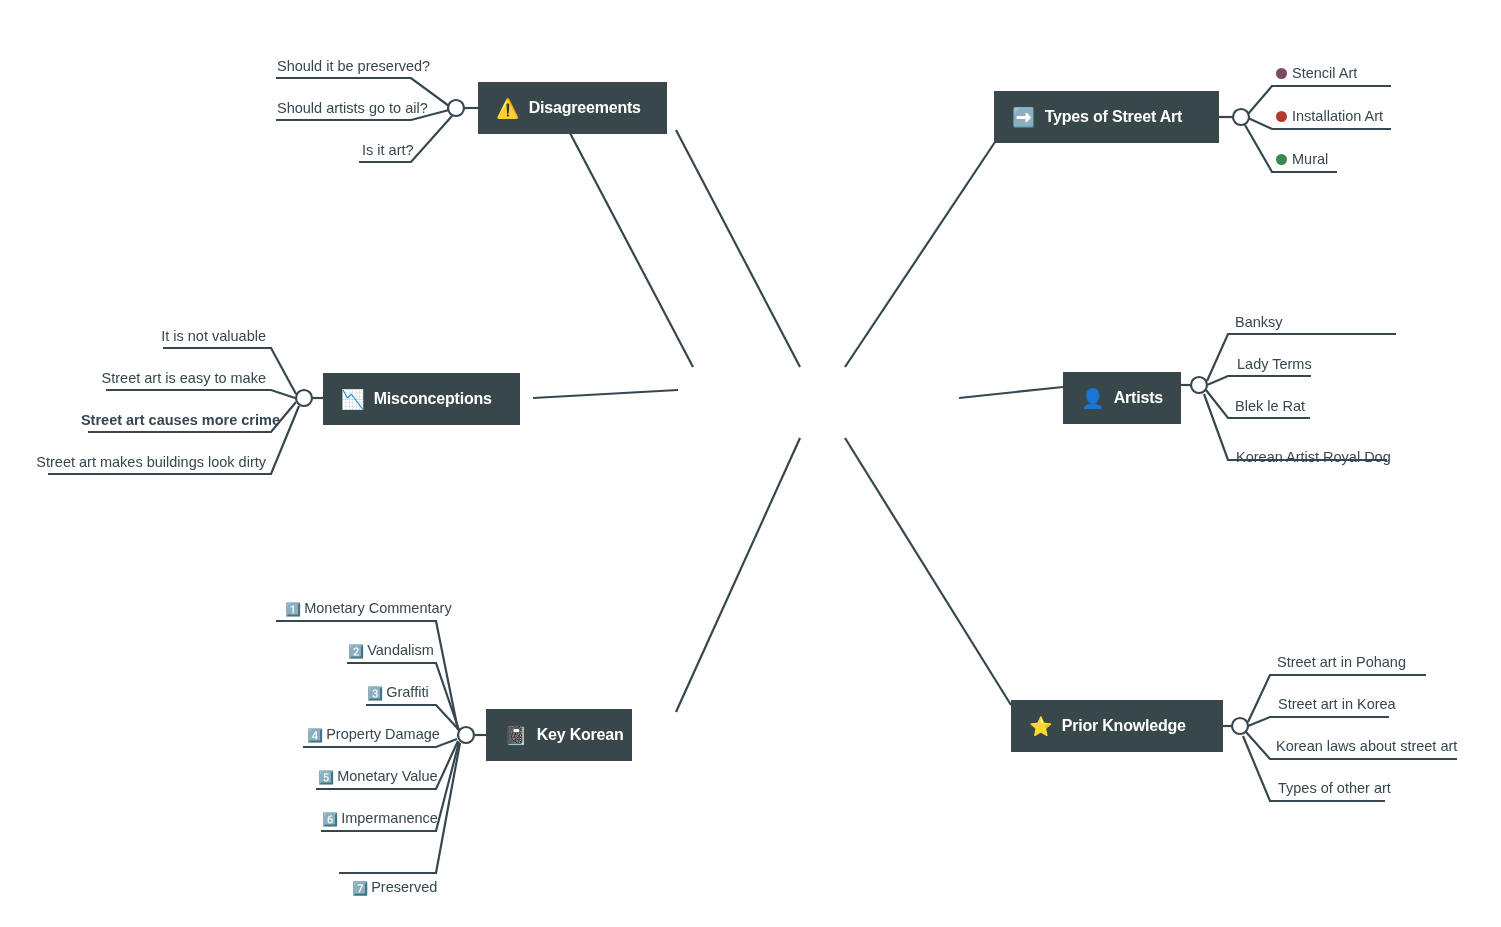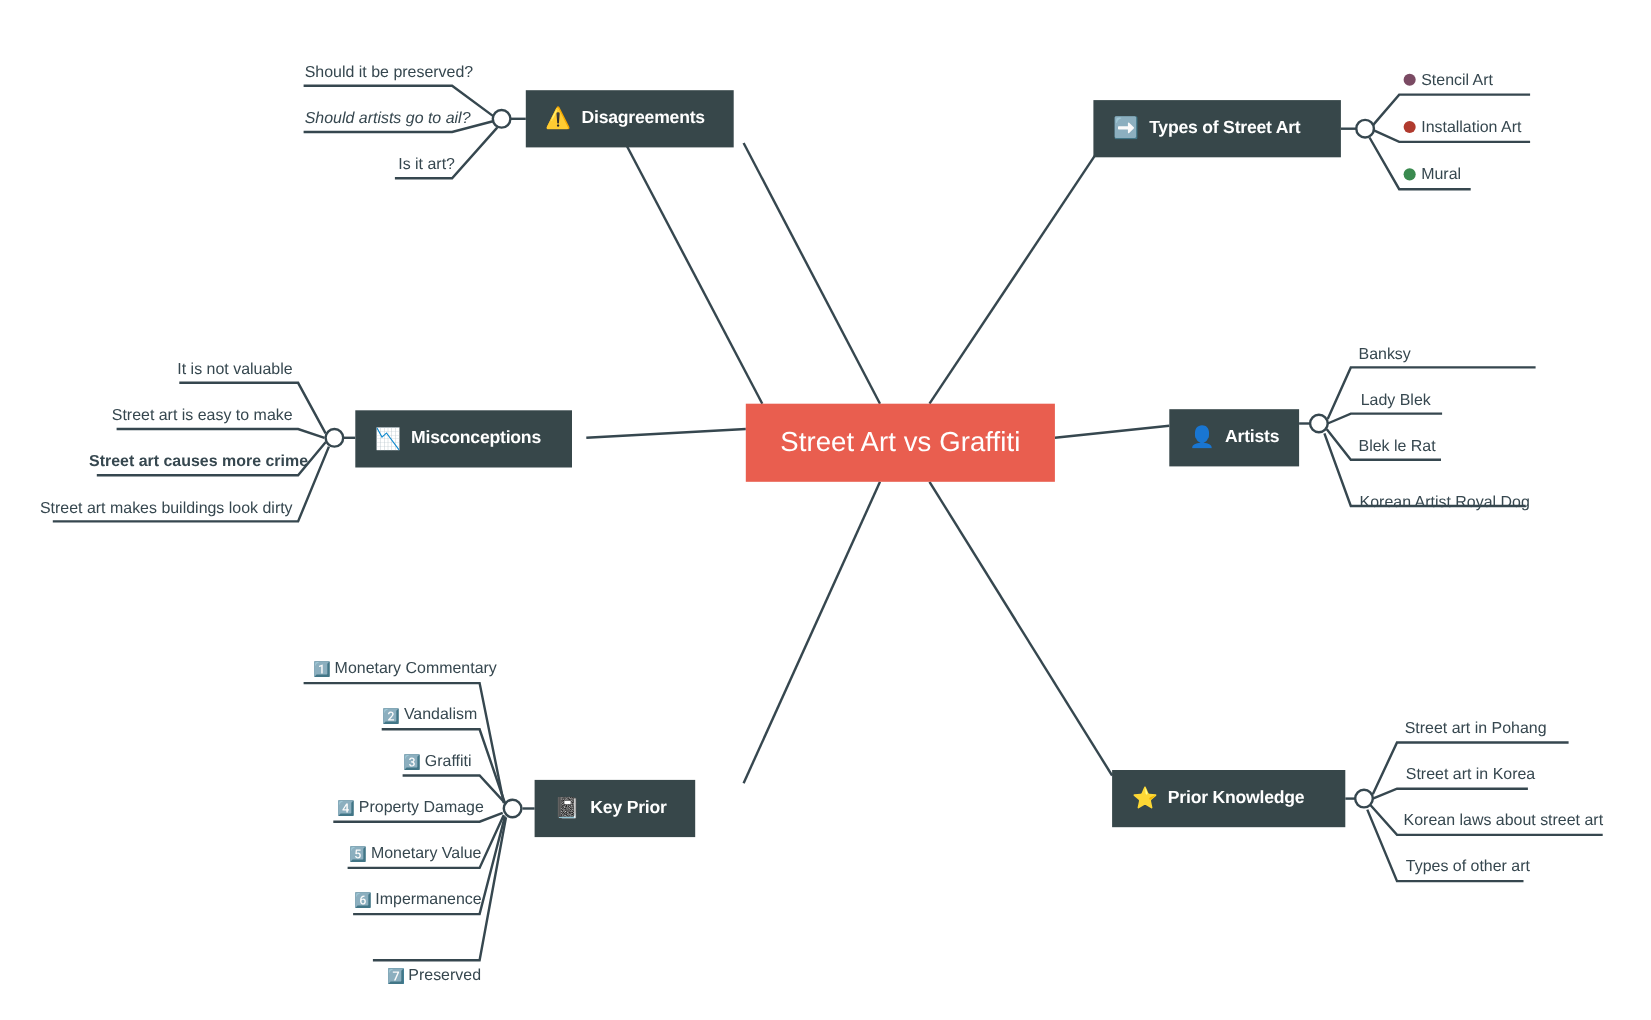--- a/index.html
+++ b/index.html
@@ -150,32 +150,29 @@
     <g fill="#ffffff" stroke="#36474f" stroke-width="2.2">
       <circle cx="456" cy="108" r="8"></circle>
       <circle cx="1241" cy="117" r="8"></circle>
       <circle cx="304" cy="398" r="8"></circle>
       <circle cx="1199" cy="385" r="8"></circle>
       <circle cx="466" cy="735" r="8"></circle>
       <circle cx="1240" cy="726" r="8"></circle>
     </g>
   </svg>
 
-  <div class="central-node">
-    <span class="label">Street Art vs Graffiti</span>
-  </div>
 
   <div class="branch-box" style="left:478px; top:82px; width:189px; height:52px;">
     <span class="bicon">⚠️</span>
     <span class="blabel">Disagreements</span>
   </div>
   <div class="leaf" style="left:277px; top:59px;">
     <span>Should it be preserved?</span>
   </div>
-  <div class="leaf" style="left:277px; top:101px;font-style:italic;">
+  <div class="leaf" style="left:277px; top:101px;">
     <span>Should artists go to ail?</span>
   </div>
   <div class="leaf" style="left:362px; top:143px;">
     <span>Is it art?</span>
   </div>
 
   <div class="branch-box" style="left:994px; top:91px; width:225px; height:52px;">
     <span class="bicon">➡️</span>
     <span class="blabel">Types of Street Art</span>
   </div>
@@ -207,32 +204,32 @@
   </div>
 
   <div class="branch-box" style="left:1063px; top:372px; width:118px; height:52px;">
     <span class="bicon">👤</span>
     <span class="blabel">Artists</span>
   </div>
   <div class="leaf" style="left:1235px; top:315px;">
     <span>Banksy</span>
   </div>
   <div class="leaf" style="left:1237px; top:357px;">
-    <span>Lady Blek</span>
+    <span>Lady Terms</span>
   </div>
   <div class="leaf" style="left:1235px; top:399px;">
     <span>Blek le Rat</span>
   </div>
   <div class="leaf" style="left:1236px; top:450px;">
     <span>Korean Artist Royal Dog</span>
   </div>
 
   <div class="branch-box" style="left:486px; top:709px; width:146px; height:52px;">
     <span class="bicon">📓</span>
-    <span class="blabel">Key Prior</span>
+    <span class="blabel">Key Korean</span>
   </div>
   <div class="leaf" style="left:285px; top:601px;">
     <span class="licon">1️⃣</span><span>Monetary Commentary</span>
   </div>
   <div class="leaf" style="left:348px; top:643px;">
     <span class="licon">2️⃣</span><span>Vandalism</span>
   </div>
   <div class="leaf" style="left:367px; top:685px;">
     <span class="licon">3️⃣</span><span>Graffiti</span>
   </div>

